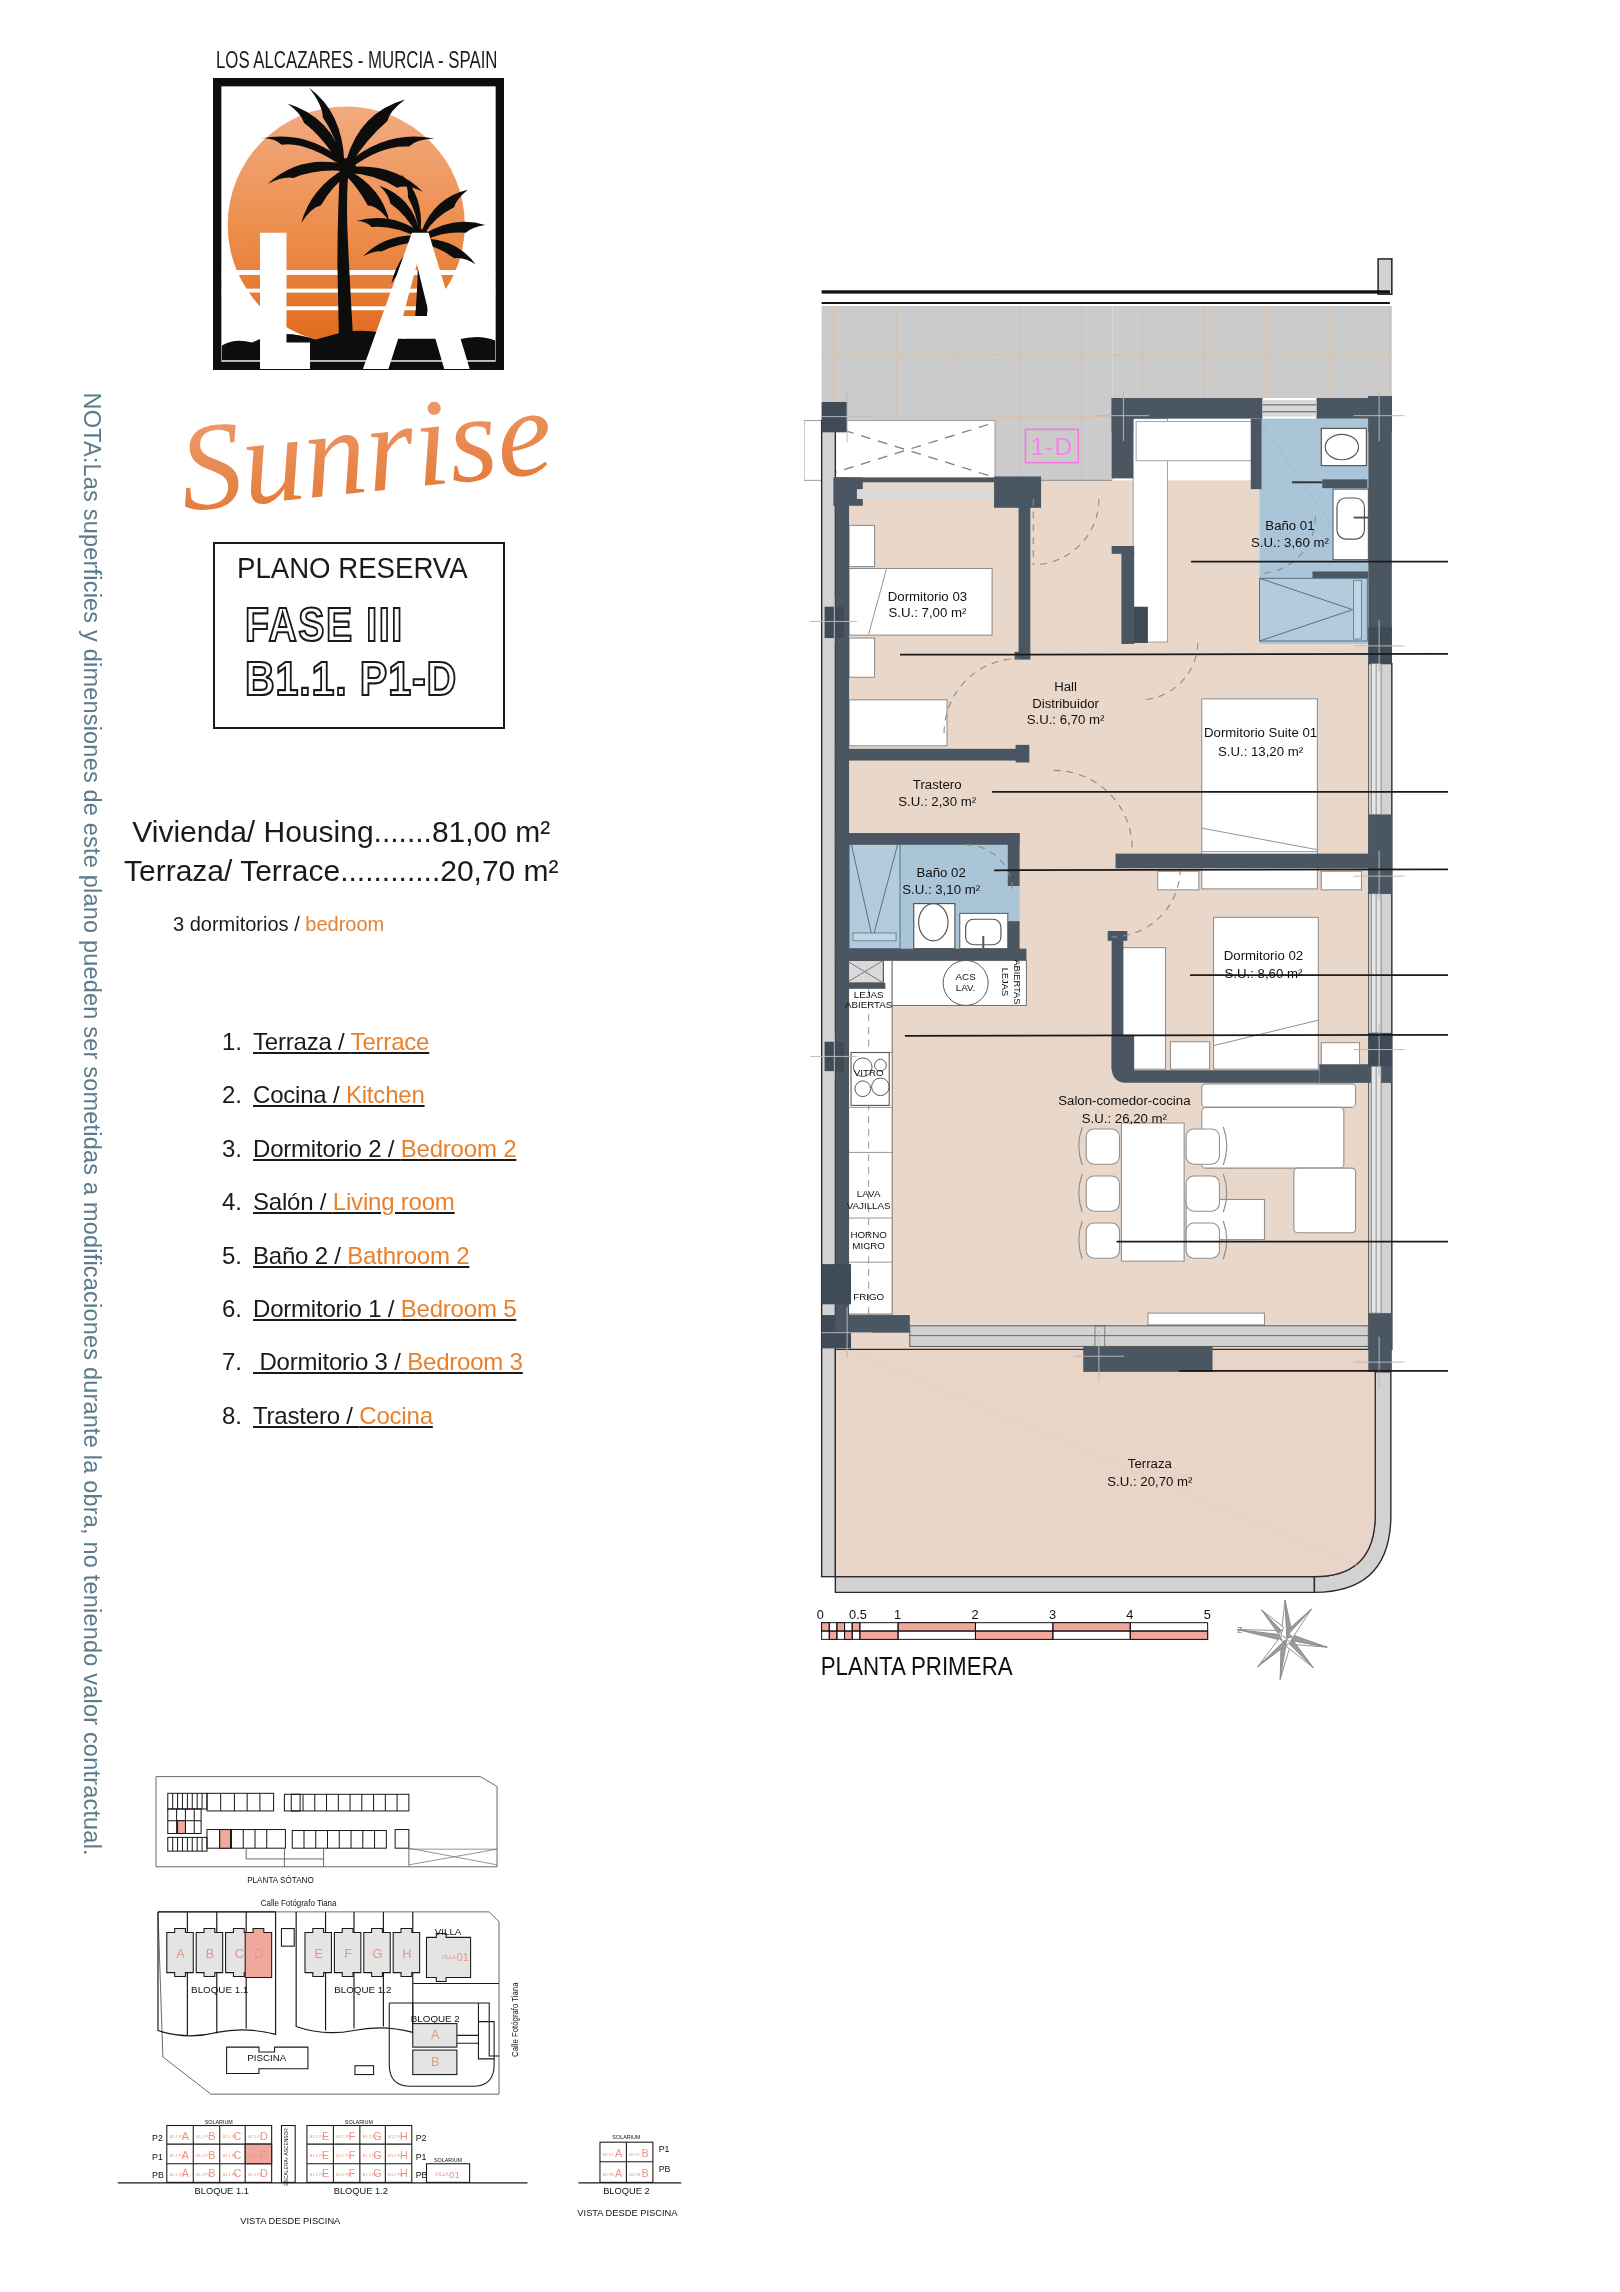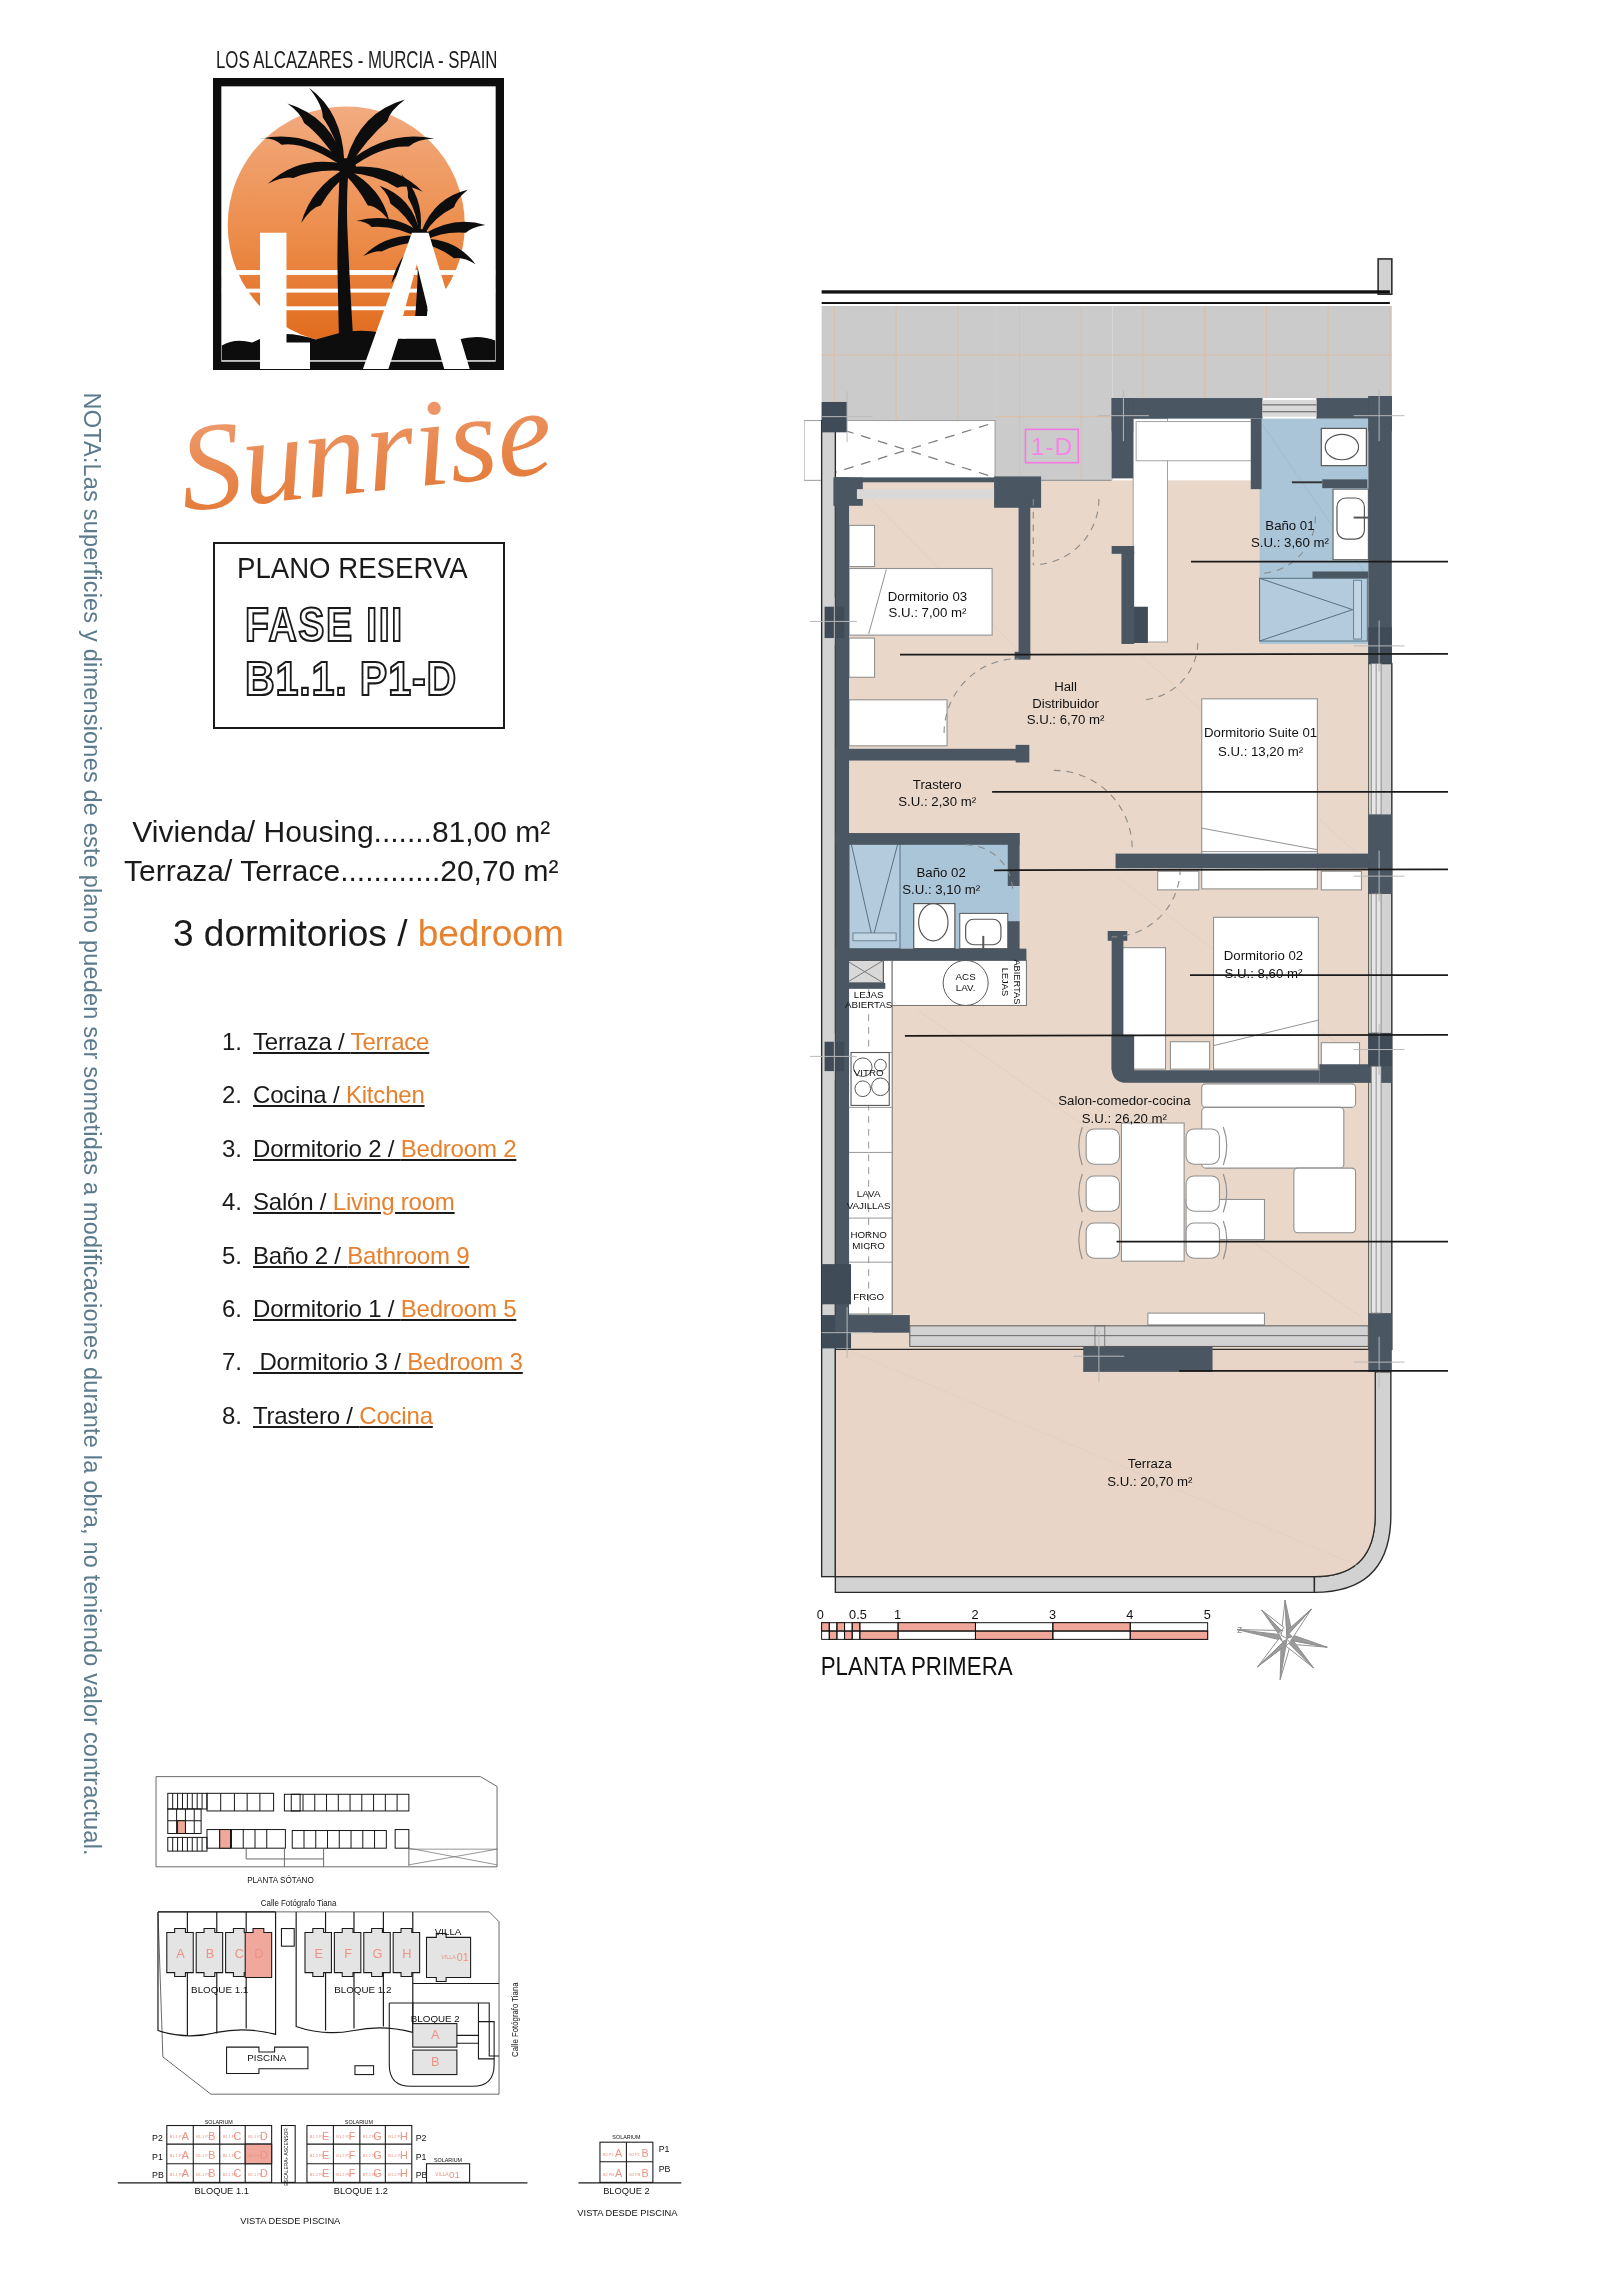--- a/index.html
+++ b/index.html
@@ -6,21 +6,21 @@
   #page{position:relative;width:1448px;height:2293px;background:#ffffff;
         font-family:"Liberation Sans",sans-serif;overflow:hidden;}
   .abs{position:absolute;}
   .outline{color:#fff;-webkit-text-stroke:2.2px #1a1a1a;letter-spacing:1px;}
   #hdr{left:216px;top:47px;font-size:23px;color:#1c1c1c;white-space:nowrap;transform:scaleX(.73);transform-origin:left top;}
   #plano-box{left:213px;top:542px;width:288px;height:183px;border:2.5px solid #1a1a1a;}
   #plano-t{left:237px;top:551px;font-size:30px;color:#1a1a1a;transform:scaleX(.92);transform-origin:left top;}
   #fase{left:245px;top:596px;font-size:49px;font-weight:bold;transform:scaleX(.80);transform-origin:left top;letter-spacing:2px;}
   #b11{left:245px;top:650px;font-size:49px;font-weight:bold;transform:scaleX(.84);transform-origin:left top;letter-spacing:1px;}
   #viv{left:124px;top:812px;font-size:30px;color:#1a1a1a;line-height:39px;white-space:nowrap;text-align:center;}
-  #dorm3{left:173px;top:913px;font-size:37px;color:#1a1a1a;}
+  #dorm3{left:173px;top:913px;font-size:20px;color:#1a1a1a;}
   ol#lst{left:222px;top:1028px;font-size:24px;color:#1a1a1a;margin:0;padding:0;list-style:none;letter-spacing:-0.2px;text-decoration:underline;}
   ol#lst li{margin:0 0 26px 0;height:27.4px;}
   ol#lst .n{display:inline-block;width:31px;}
   .org{color:#e8812d;}
   #nota{left:-595px;top:1065px;width:1372px;text-align:left;transform:rotate(90deg);
         transform-origin:center center;font-size:23.5px;color:#5b7b8c;letter-spacing:0.2px;white-space:nowrap;}
 </style>
 </head>
 <body>
 <div id="page">
@@ -97,21 +97,21 @@
   <div class="abs outline" id="b11">B1.1. P1-D</div>
 
   <div class="abs" id="viv">Vivienda/ Housing.......81,00 m²<br>Terraza/ Terrace............20,70 m²</div>
   <div class="abs" id="dorm3">3 dormitorios / <span class="org">bedroom</span></div>
 
   <ol class="abs" id="lst">
     <li><span class="n">1.</span>Terraza / <span class="org">Terrace</span></li>
     <li><span class="n">2.</span>Cocina / <span class="org">Kitchen</span></li>
     <li><span class="n">3.</span>Dormitorio 2 / <span class="org">Bedroom 2</span></li>
     <li><span class="n">4.</span>Salón / <span class="org">Living room</span></li>
-    <li><span class="n">5.</span>Baño 2 / <span class="org">Bathroom 9</span></li>
+    <li><span class="n">5.</span>Baño 2 / <span class="org">Bathroom 2</span></li>
     <li><span class="n">6.</span>Dormitorio 1 / <span class="org">Bedroom 5</span></li>
     <li><span class="n">7.</span>&nbsp;Dormitorio 3 / <span class="org">Bedroom 3</span></li>
     <li><span class="n">8.</span>Trastero / <span class="org">Cocina</span></li>
   </ol>
 
   <div class="abs" id="nota">NOTA:Las superficies y dimensiones de este plano pueden ser sometidas a modificaciones durante la obra, no teniendo valor contractual.</div>
 
   <svg class="abs" id="plan" style="left:804px;top:250px;" width="725" height="1460" viewBox="820 255 740 1490">
     <defs>
       <clipPath id="terrclip">

